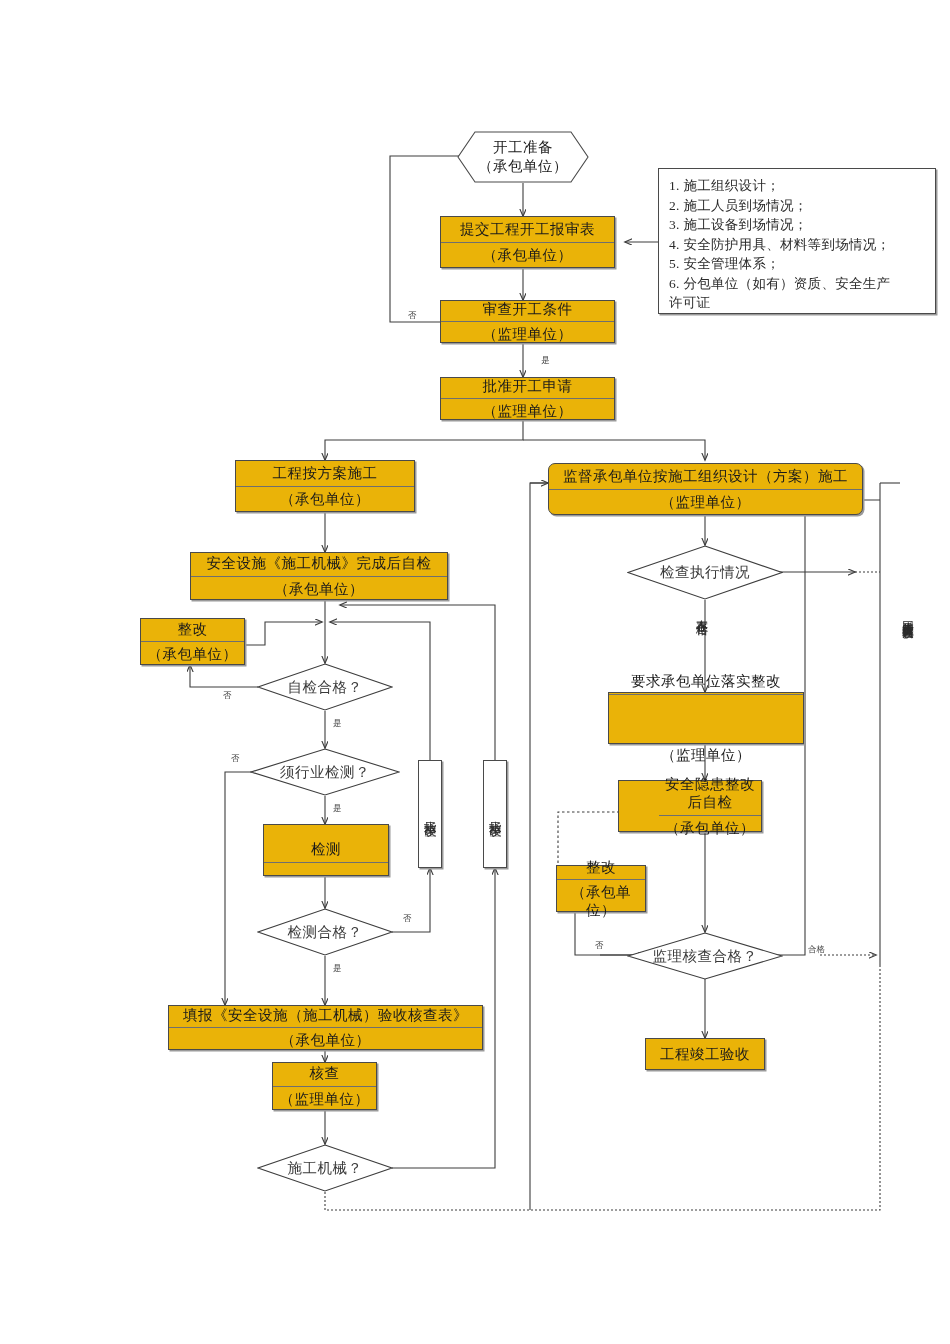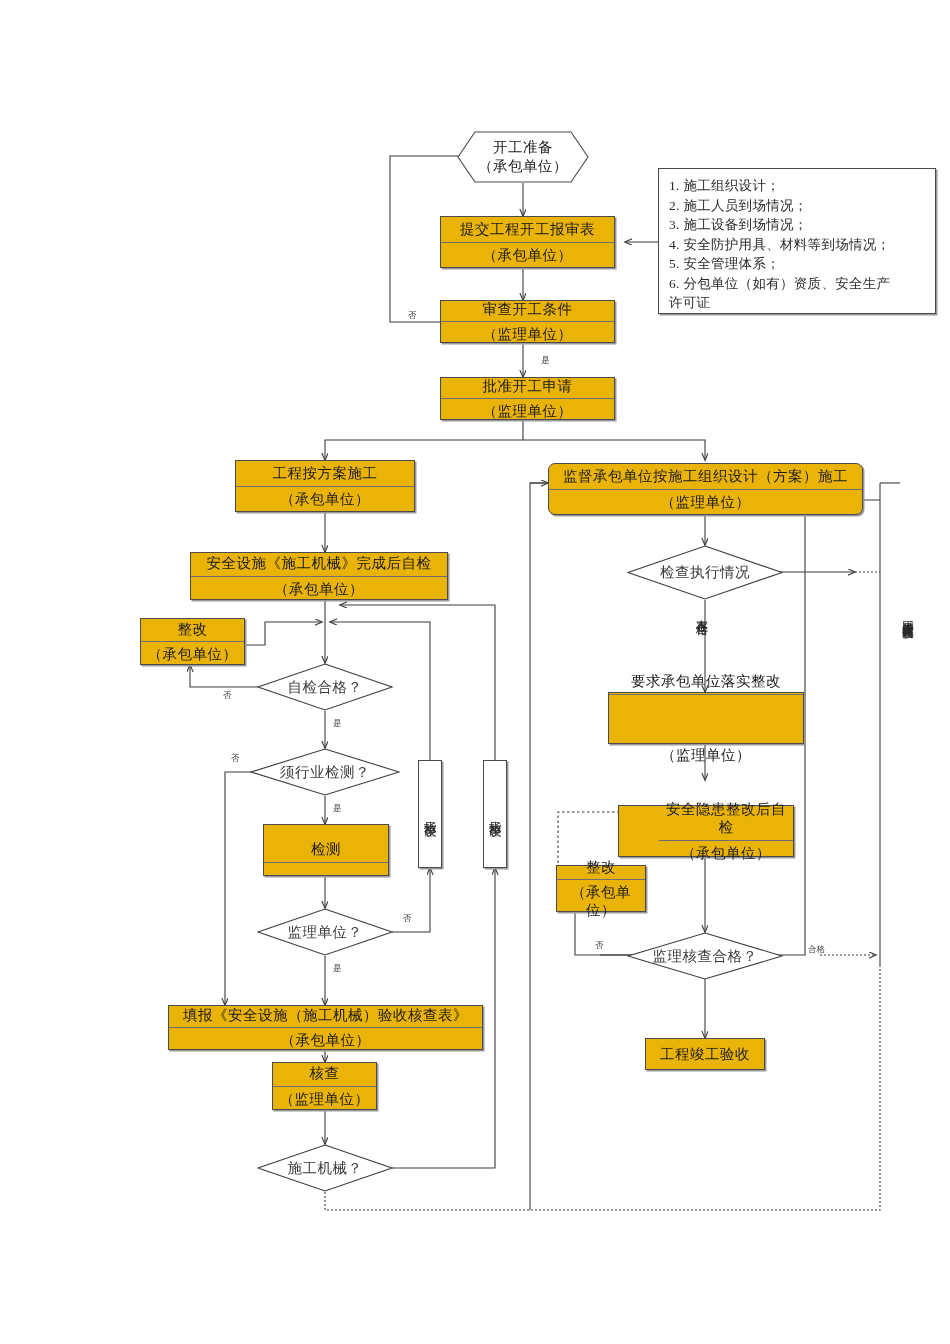--- a/index.html
+++ b/index.html
@@ -309,21 +309,21 @@
   </div>
 
   <div class="node proc" style="left:263px; top:824px; width:126px; height:52px;">
     <div class="ttl">检测</div>
   </div>
 
   <div class="node dia" style="left:257px; top:908px; width:136px; height:48px;">
     <svg width="136" height="48" style="position:absolute;left:0;top:0;" viewBox="0 0 136 48">
       <polygon points="68,1 135,24 68,47 1,24" fill="#ffffff" stroke="#3d3d3d" stroke-width="1.1"></polygon>
     </svg>
-    <div class="dlabel">监理单位？</div>
+    <div class="dlabel">检测合格？</div>
   </div>
 
   <div class="node proc" style="left:168px; top:1005px; width:315px; height:45px;">
     <div class="ttl">填报《安全设施（施工机械）验收核查表》</div>
     <div class="sub">（承包单位）</div>
   </div>
 
   <div class="node proc" style="left:272px; top:1062px; width:105px; height:48px;">
     <div class="ttl">核查</div>
     <div class="sub">（监理单位）</div>
@@ -354,21 +354,21 @@
       <polygon points="78,1 155,27.5 78,54 1,27.5" fill="#ffffff" stroke="#3d3d3d" stroke-width="1.1"></polygon>
     </svg>
     <div class="dlabel">检查执行情况</div>
   </div>
 
   <div class="node proc" style="left:608px; top:692px; width:196px; height:52px;gap:48px;">
     <div class="ttl">要求承包单位落实整改</div>
     <div class="sub">（监理单位）</div>
   </div>
 
-  <div class="node proc" style="left:618px; top:805px; width:176px; height:52px;padding-left:40px;">
+  <div class="node proc" style="left:618px; top:780px; width:144px; height:52px;padding-left:40px;">
     <div class="ttl">安全隐患整改后自检</div>
     <div class="sub">（承包单位）</div>
   </div>
 
   <div class="node proc" style="left:556px; top:865px; width:90px; height:47px;">
     <div class="ttl">整改</div>
     <div class="sub">（承包单位）</div>
   </div>
 
   <div class="node dia" style="left:627px; top:932px; width:156px; height:48px;">

